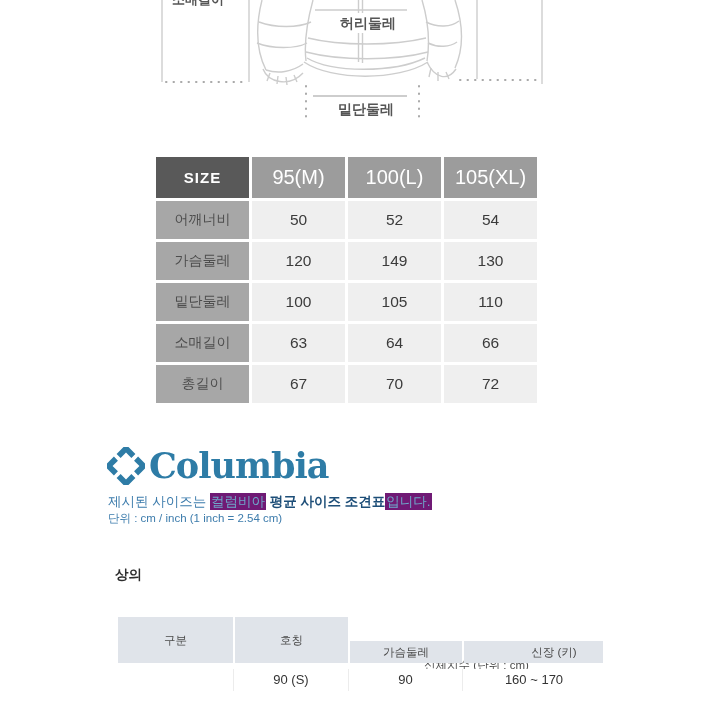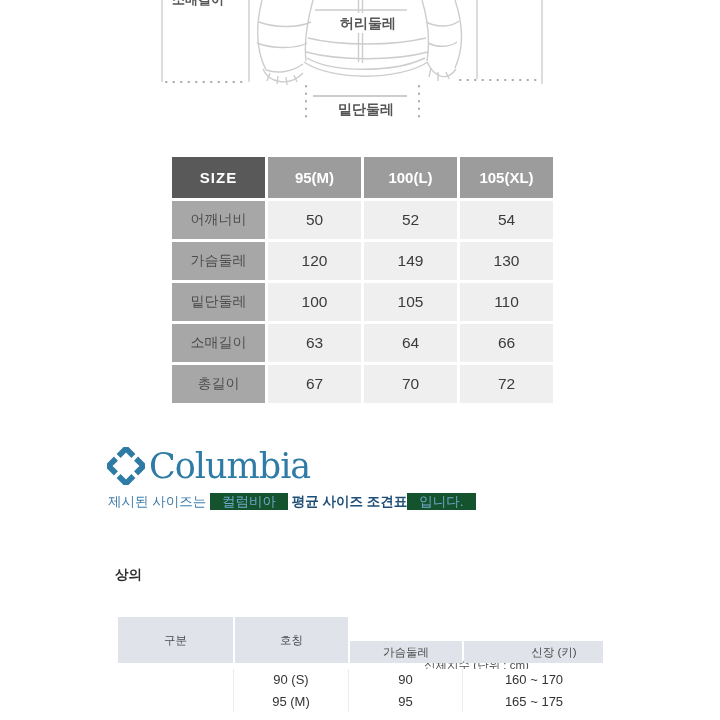--- a/index.html
+++ b/index.html
@@ -6,37 +6,37 @@
   html,body { background:#fff; }
   body { font-family:"Liberation Sans", sans-serif; }
   .screen { position:relative; width:634px; height:720px; overflow:hidden; background:#fff; }
 
   
   .diagram { position:absolute; left:150px; top:0; width:420px; height:120px; }
   .diagram svg text { font-family:"Liberation Sans", sans-serif; font-size:14px; font-weight:600; fill:#555; }
   .diagram svg text.clip { font-size:13px; }
 
   
-  table.size-table { position:absolute; left:169px; top:154px; border-collapse:separate; border-spacing:3px; }
+  table.size-table { position:absolute; left:153px; top:154px; border-collapse:separate; border-spacing:3px; }
   table.size-table td, table.size-table th { width:93px; text-align:center; vertical-align:middle; }
   table.size-table th { height:41px; }
   table.size-table td { height:38px; }
   .corner  { background:#595959; color:#fff; font-weight:bold; font-size:15px; letter-spacing:1px; }
-  .colhead { background:#9c9c9c; color:#fff; font-weight:bold; font-size:15px; }
+  .colhead { background:#9c9c9c; color:#fff; font-weight:normal; font-size:20px; }
   .rowlabel{ background:#a7a7a7; color:#4d4d4d; font-size:14px; font-weight:500; }
   .val     { background:#efefef; color:#3b3b3b; font-size:15.5px; }
 
   
   .brand { position:absolute; left:107px; top:447px; display:flex; align-items:center; }
-  .wordmark { font-family:"DejaVu Serif", serif; font-weight:400; font-size:35px; line-height:38px;
+  .wordmark { font-family:"DejaVu Serif", serif; font-weight:700; font-size:35px; line-height:38px;
               color:#2e7ca6; margin-left:4px; letter-spacing:-1px; }
 
   .notice { position:absolute; left:108px; top:493px; font-size:13.5px; line-height:18px; white-space:nowrap; }
   .n-lead { color:#3d7cac; font-weight:500; }
-  .n-hl   { color:#6fa8ca; font-weight:500; background:#14532d; padding:1px 12px; }
+  .n-hl   { color:#6fa8ca; font-weight:500; background:#701a75; padding:1px 1px; }
   .n-bold { color:#1d4e78; font-weight:700; }
 
   .unit { position:absolute; left:108px; top:511px; font-size:11.5px; color:#3d7cac; }
 
   .section-title { position:absolute; left:115px; top:566px; font-size:13.5px; font-weight:700; color:#2e2e2e; }
 
   
   .bt { position:absolute; left:118px; top:617px; width:487px; }
   .bt-head { display:grid; grid-template-columns:115px 113px 112px 139px; grid-template-rows:22px 22px;
              gap:2px; background:#fff;
@@ -150,42 +150,37 @@
         <path d="M22,4 h14 v14 h-6 v-8 h-8 z"></path>
         <path d="M36,22 v14 h-14 v-6 h8 v-8 z"></path>
         <path d="M18,36 h-14 v-14 h6 v8 h8 z"></path>
       </g>
     </svg>
     <span class="wordmark">Columbia</span>
   </div>
 
   <p class="notice"><span class="n-lead">제시된 사이즈는 </span><span class="n-hl">컬럼비아</span><span class="n-bold"> 평균 사이즈 조견표</span><span class="n-hl">입니다.</span></p>
 
+  <p class="unit">단위 : cm / inch (1 inch = 2.54 cm)</p>
 
   <div class="section-title">상의</div>
 
   <div class="bt">
     <div class="bt-head">
       <div class="h-cat">구분</div>
       <div class="h-name">호칭</div>
       <div class="h-group">신체치수 (단위 : cm)</div>
       <div class="h-sub1">가슴둘레</div>
       <div class="h-sub2">신장 (키)</div>
     </div>
     <div class="bt-body">
       <div class="bt-row">
         <div></div>
         <div>90 (S)</div>
         <div>90</div>
         <div>160 ~ 170</div>
       </div>
-      <div class="bt-row">
-        <div></div>
-        <div>95 (M)</div>
-        <div>95</div>
-        <div>165 ~ 175</div>
-      </div>
     </div>
   </div>
 
   <div class="v-divider"></div>
 
 </div>
 
 </body></html>

